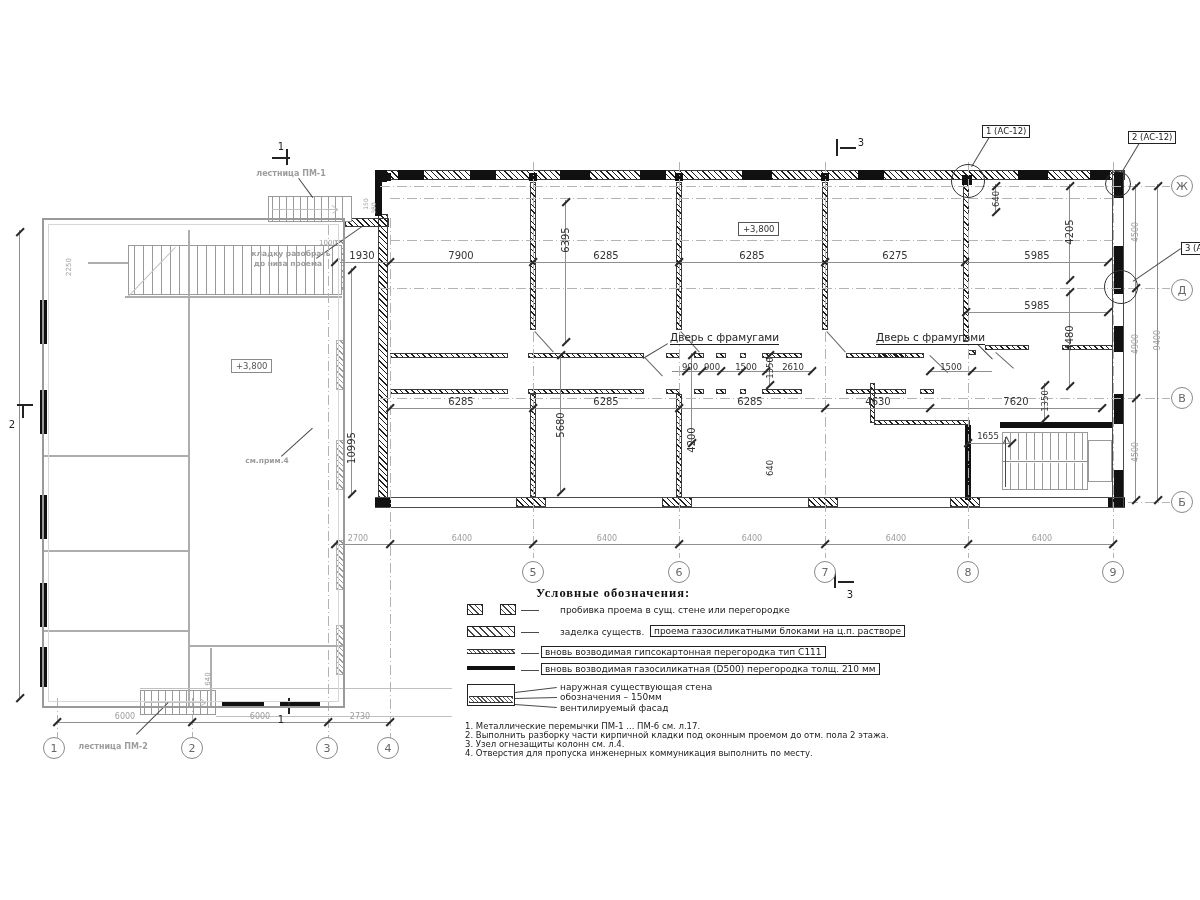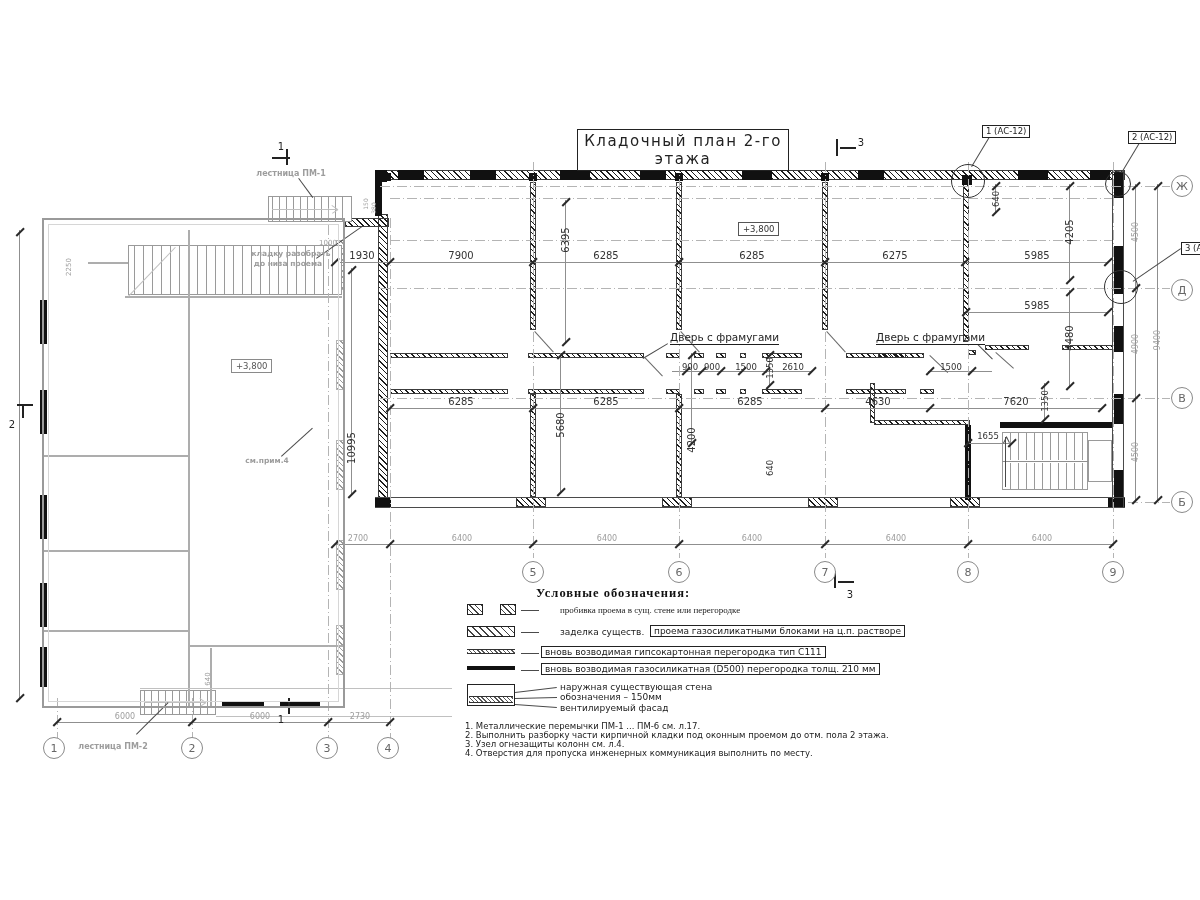--- a/index.html
+++ b/index.html
@@ -410,21 +410,20 @@
       <span class="lbl g" style="left: 125px; top: 717px; font-size: 8px;">6000</span>
       <span class="lbl g" style="left: 260px; top: 717px; font-size: 8px;">6000</span>
       <span class="lbl g" style="left: 360px; top: 717px; font-size: 8px;">2730</span>
       <span class="lbl g" style="left: 328px; top: 243px; font-size: 7px;">1000</span>
       <span class="lbl r g" style="left: 69px; top: 267px; font-size: 7px;">2250</span>
       <span class="lbl r g" style="left: 208px; top: 679px; font-size: 7px;">640</span>
       <span class="lbl r g" style="left: 366px; top: 204px; font-size: 6px;">150</span>
       <span class="lbl r g" style="left: 374px; top: 208px; font-size: 6px;">380</span>
     </div>
 
-  <div class="title-box">Кладочный план 2-го этажа</div>
 
   <div class="abs" style="left:42px;top:218px;width:303px;height:490px;border:2px solid #9a9a9a;box-sizing:border-box;"></div>
   <div class="abs" style="left:48px;top:224px;width:291px;height:478px;border:1px solid #d6d6d6;box-sizing:border-box;"></div>
 
   <div class="elev" style="left:738px;top:222px;">+3,800</div>
   <div class="elev" style="left:231px;top:359px;border-color:#8a8a8a;color:#555;">+3,800</div>
 
   <div class="co" style="left:982px;top:125px;">1 (АС-12)</div>
   <div class="co" style="left:1128px;top:131px;">2 (АС-12)</div>
   <div class="co" style="left:1181px;top:242px;width:17px;overflow:hidden;">3 (АС</div>
@@ -457,21 +456,21 @@
 
   <div class="sec" style="left:281px;top:146px;">1</div>
   <div class="sec" style="left:861px;top:142px;">3</div>
   <div class="sec" style="left:12px;top:424px;">2</div>
   <div class="sec" style="left:281px;top:719px;">1</div>
   <div class="sec" style="left:850px;top:594px;">3</div>
 
   <div class="lg-h">Условные обозначения:</div>
   <div class="sym-hatch" style="left:467px;top:604px;width:16px;height:11px;"></div>
   <div class="sym-hatch" style="left:500px;top:604px;width:16px;height:11px;"></div>
-  <div class="lg-t" style="left:560px;top:605px;font-family:Liberation Serif, serif;">пробивка проема  в сущ. стене  или перегородке</div>
+  <div class="lg-t" style="left:560px;top:605px;">пробивка проема  в сущ. стене  или перегородке</div>
   <div class="sym-hatch" style="left:467px;top:626px;width:48px;height:11px;background:repeating-linear-gradient(45deg,transparent 0 4px,#444 4px 5px);"></div>
   <div class="lg-t" style="left:560px;top:627px;">заделка существ.</div>
   <div class="lg-t boxed" style="left:650px;top:625px;">проема газосиликатными блоками на ц.п. растворе</div>
   <div class="sym-fine" style="left:467px;top:649px;width:48px;height:5px;"></div>
   <div class="lg-t boxed" style="left:541px;top:646px;">вновь возводимая гипсокартонная перегородка тип С111</div>
   <div class="sym-black" style="left:467px;top:666px;width:48px;height:4px;"></div>
   <div class="lg-t boxed" style="left:541px;top:663px;">вновь возводимая газосиликатная (D500) перегородка толщ. 210 мм</div>
   <div class="sym-wall" style="left:467px;top:684px;width:48px;height:22px;">
       <div class="ins"></div>
     </div>

